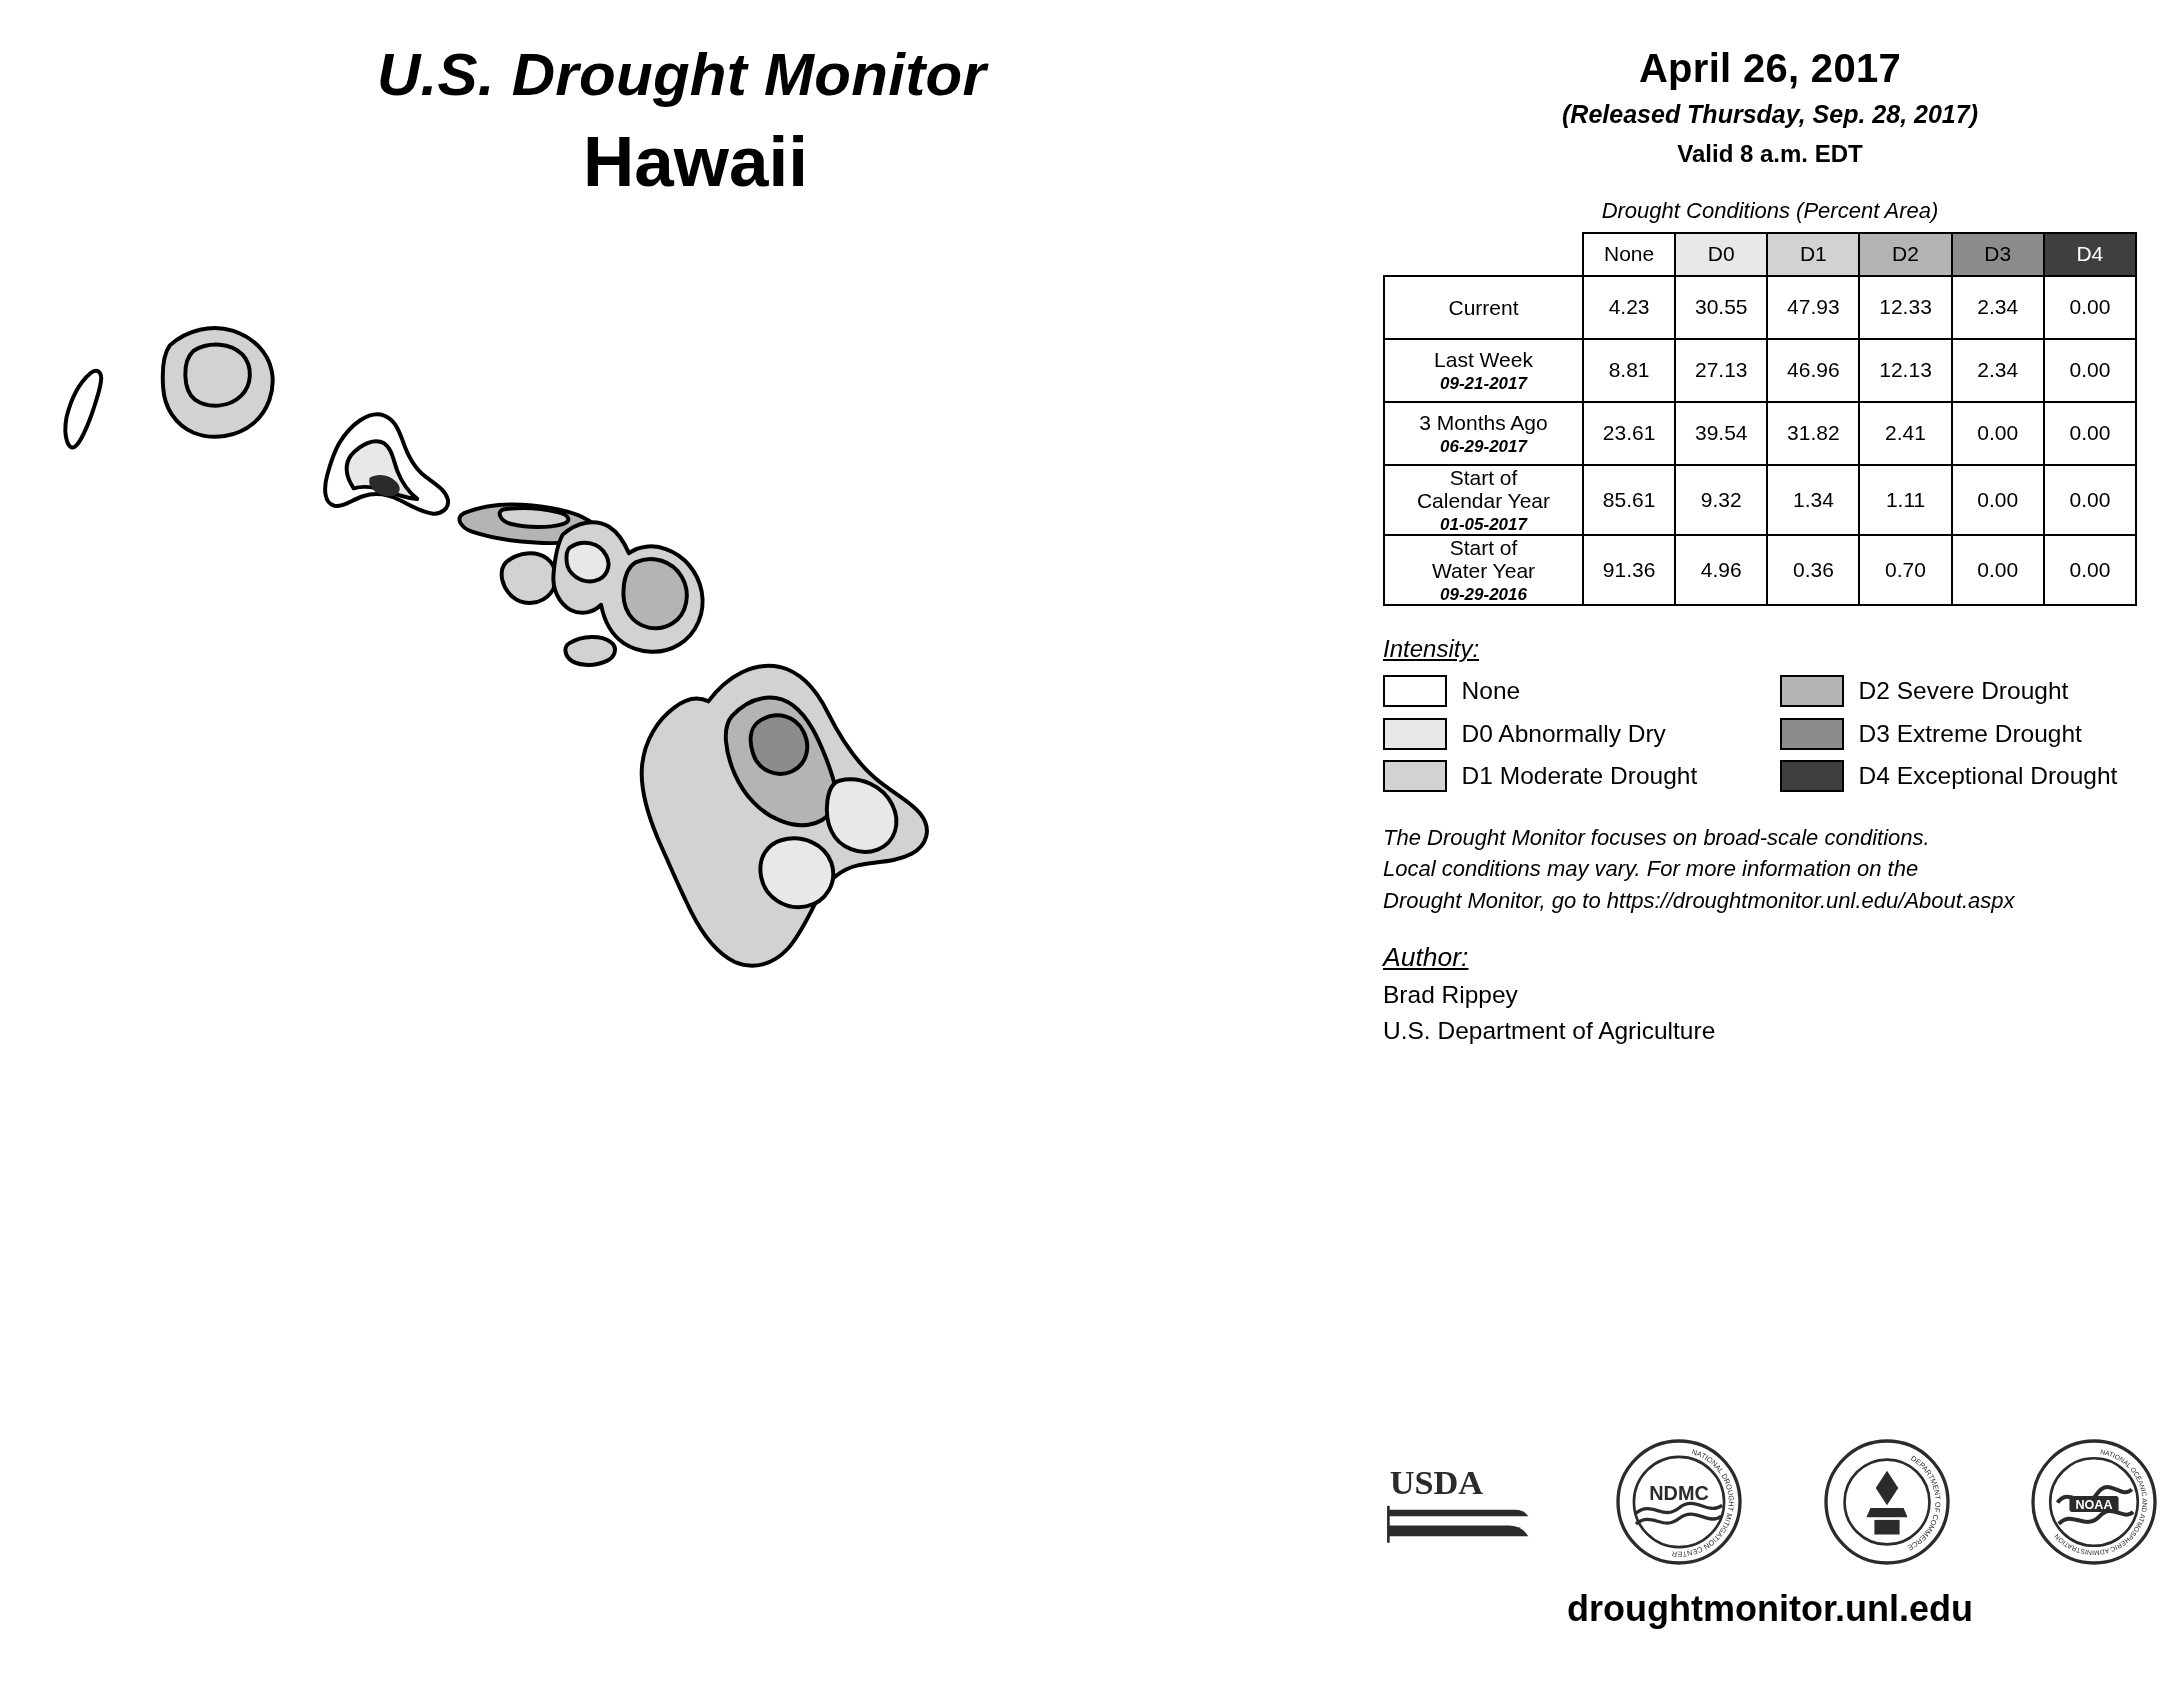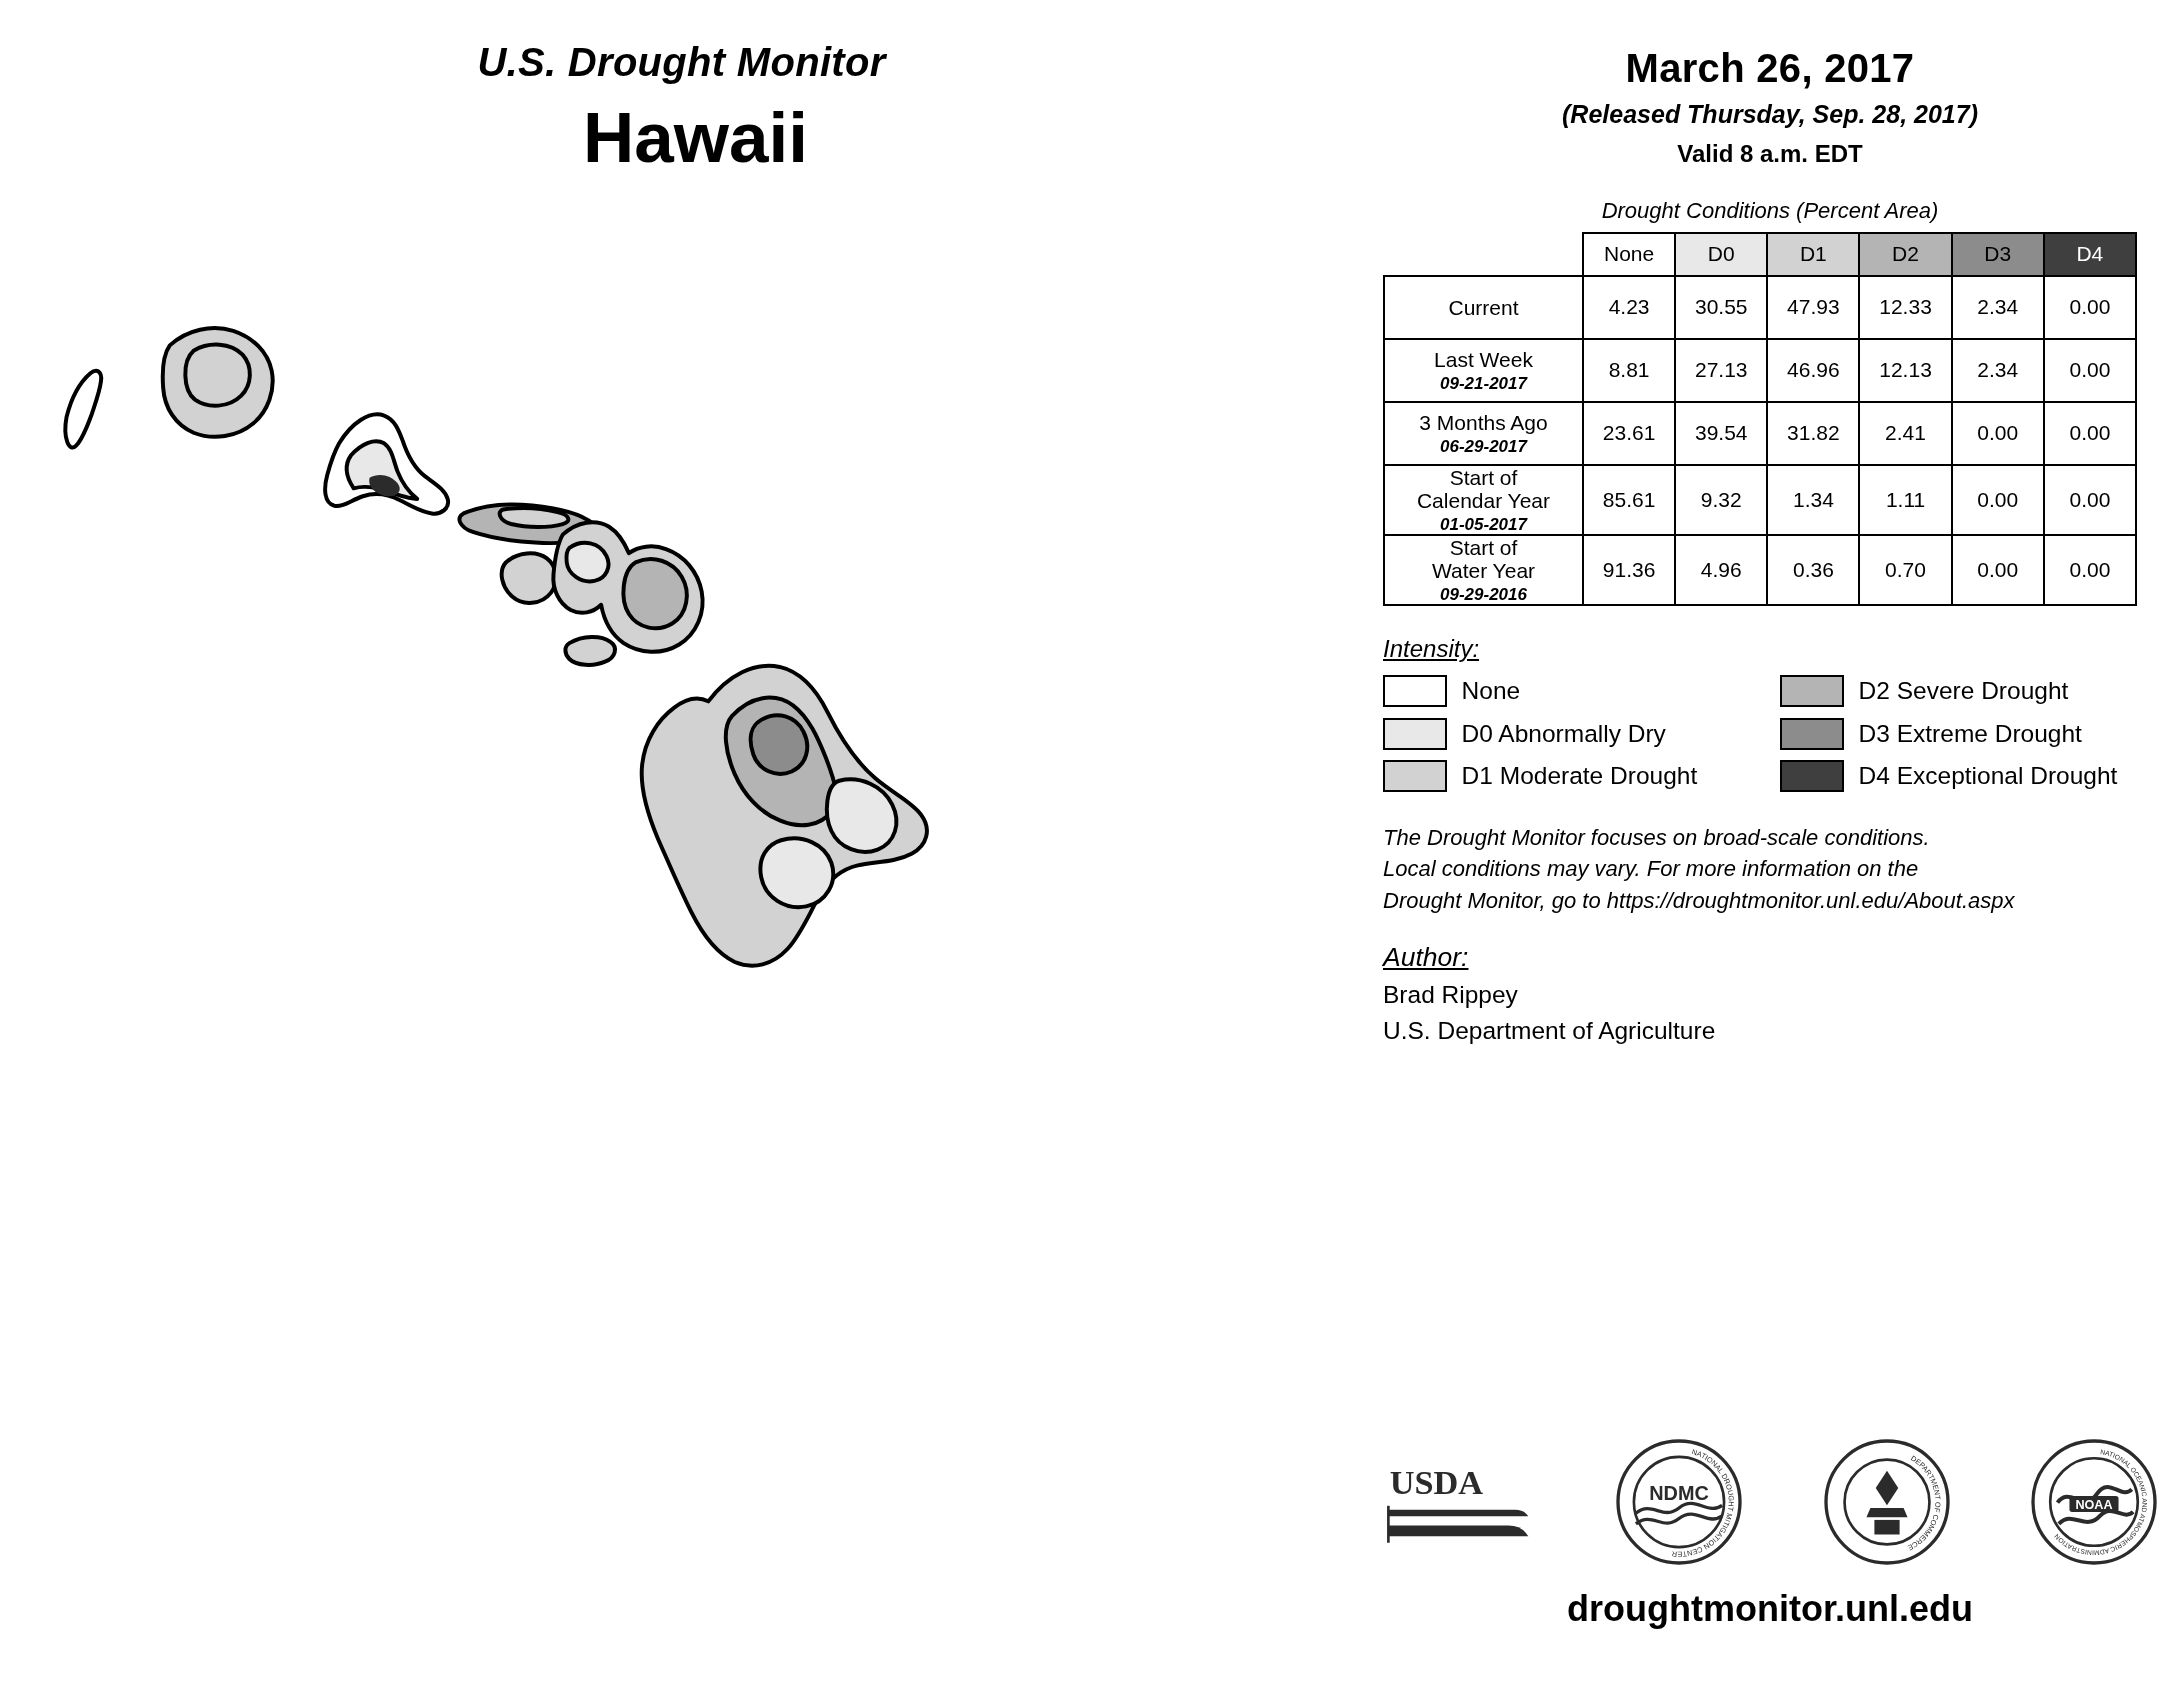--- a/index.html
+++ b/index.html
@@ -23,21 +23,21 @@
 
   
   .title-block {
     position: absolute;
     left: 0;
     top: 40px;
     width: 1363px;
     text-align: center;
   }
   .title-main {
-    font-size: 40px;
+    font-size: 60px;
     font-style: italic;
     font-weight: bold;
     letter-spacing: 0.3px;
   }
   .title-state {
     font-size: 71px;
     font-weight: bold;
     margin-top: 12px;
     margin-left: 28px;
   }
@@ -269,21 +269,21 @@
           <path d="M 1046 742 C 1074 712 1110 706 1138 726 C 1162 744 1176 776 1188 806 C 1200 838 1210 864 1196 886 C 1180 910 1146 912 1118 900 C 1088 888 1064 862 1050 830 C 1036 798 1030 760 1046 742 Z" fill="#b4b4b4"></path>
           <path d="M 1090 748 C 1114 734 1142 742 1154 766 C 1166 790 1158 816 1136 826 C 1112 836 1086 824 1078 800 C 1070 776 1074 757 1090 748 Z" fill="#8c8c8c"></path>
           <path d="M 1208 840 C 1240 832 1274 848 1288 876 C 1302 904 1292 934 1266 944 C 1240 954 1208 942 1196 916 C 1184 890 1188 846 1208 840 Z" fill="#e8e8e8"></path>
           <path d="M 1120 930 C 1152 920 1186 936 1196 964 C 1206 994 1188 1024 1158 1030 C 1126 1036 1096 1016 1090 986 C 1084 956 1100 936 1120 930 Z" fill="#e8e8e8"></path>
         </g>
       </g>
     </svg>
   </div>
 
   <div class="right-col">
-    <div class="date-head">March 26, 2017</div>
+    <div class="date-head">April 26, 2017</div>
     <div class="date-released">(Released Thursday, Sep. 28, 2017)</div>
     <div class="date-valid">Valid 8 a.m. EDT</div>
 
     <div class="table-caption">Drought Conditions (Percent Area)</div>
 
     <table class="dm">
       <thead>
         <tr>
           <th class="corner"></th>
           <th class="hdr-none">None</th>

